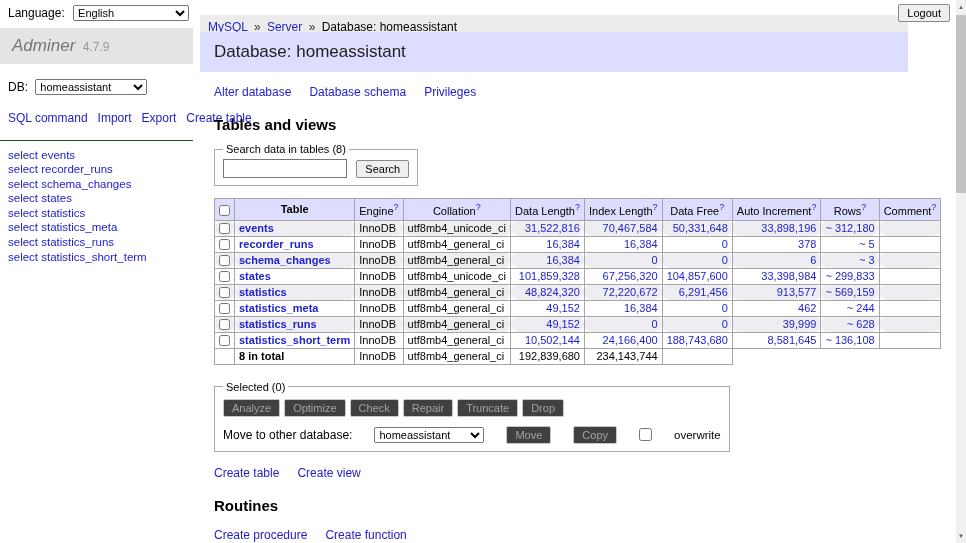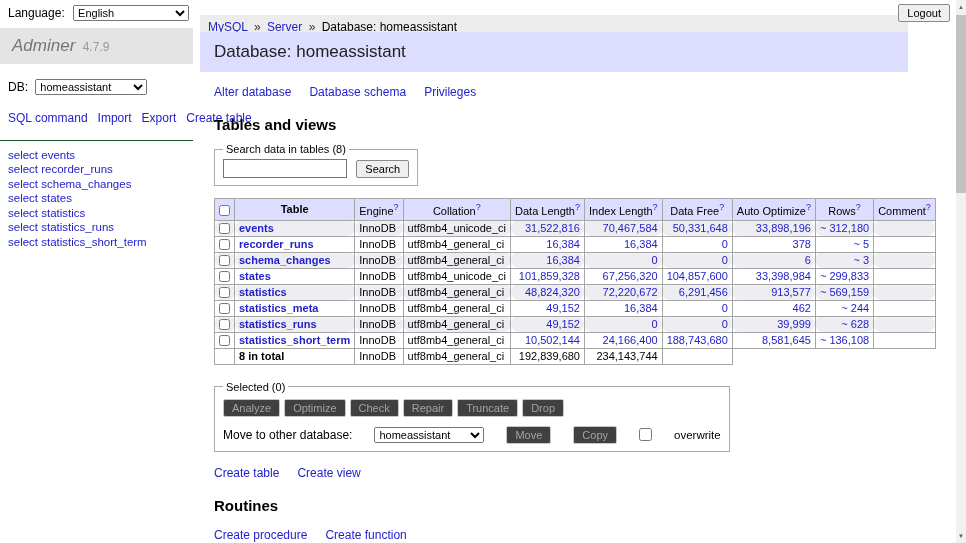--- a/index.html
+++ b/index.html
@@ -125,20 +125,21 @@
   </div>
   <div class="sidebar-actions">
     <div class="inner"><a href="#">SQL command</a><a href="#">Import</a><a href="#">Export</a><a href="#">Create table</a></div>
   </div>
   <div class="table-links">
       <a href="#">select events</a>
       <a href="#">select recorder_runs</a>
       <a href="#">select schema_changes</a>
       <a href="#">select states</a>
       <a href="#">select statistics</a>
+      <a href="#">select statistics_meta</a>
       <a href="#">select statistics_runs</a>
       <a href="#">select statistics_short_term</a>
     </div>
 </div>
 
 <div class="main">
   <h2 class="page-title">Database: homeassistant</h2>
   <div class="content">
     <div class="nav-links"><a href="#">Alter database</a><a href="#">Database schema</a><a href="#">Privileges</a></div>
 
@@ -153,21 +154,21 @@
     <table class="db-table">
       <thead>
         <tr>
             <th class="c-check"><input type="checkbox" style=""></th>
             <th class="c-name"><span>Table</span></th>
             <th class="c-engine"><span>Engine</span><sup><a href="#">?</a></sup></th>
             <th class="c-coll"><span>Collation</span><sup><a href="#">?</a></sup></th>
             <th class="c-dlen"><span>Data Length</span><sup><a href="#">?</a></sup></th>
             <th class="c-ilen"><span>Index Length</span><sup><a href="#">?</a></sup></th>
             <th class="c-dfree"><span>Data Free</span><sup><a href="#">?</a></sup></th>
-            <th class="c-ainc"><span>Auto Optimize</span><sup><a href="#">?</a></sup></th>
+            <th class="c-ainc"><span>Auto Increment</span><sup><a href="#">?</a></sup></th>
             <th class="c-rows"><span>Rows</span><sup><a href="#">?</a></sup></th>
             <th class="c-comment"><span>Comment</span><sup><a href="#">?</a></sup></th>
           </tr>
       </thead>
       <tbody>
           <tr class="odd">
             <td class="c-check"><input type="checkbox" style=""></td>
             <td class="c-name"><a href="#" class="tname">events</a></td>
             <td class="c-engine">InnoDB</td>
             <td class="c-coll">utf8mb4_unicode_ci</td>

